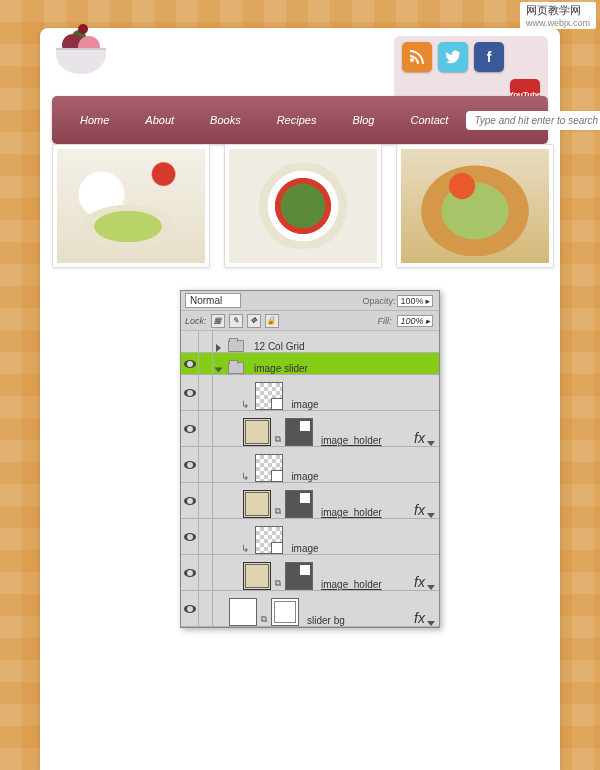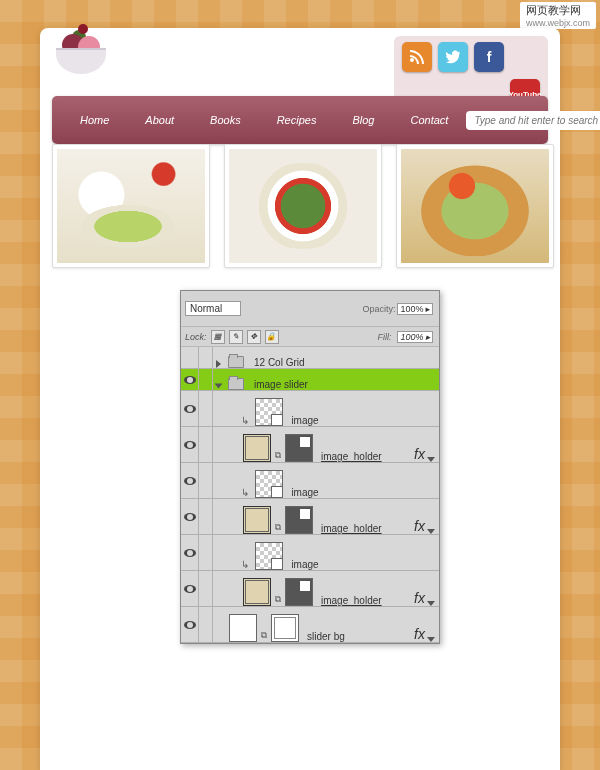--- a/index.html
+++ b/index.html
@@ -64,21 +64,21 @@
 .fi3 { background: linear-gradient(#e8dcc0, #d4b878); }
 .fi3::after { content:""; position:absolute; left:6%; top:6%; width:88%; height:88%; background: radial-gradient(circle at 40% 30%, #e85a2a 0 12%, transparent 13%), radial-gradient(ellipse at 50% 55%, #a8c468 0 36%, #d49848 37% 58%, transparent 59%); }
 
 
 .layers-panel {
   position: absolute; left: 180px; top: 290px; width: 260px;
   background: #d8d8d8; border: 1px solid #888; font-size: 10px; color: #333;
   box-shadow: 2px 2px 6px rgba(0,0,0,.3);
 }
 .lp-row { display: flex; align-items: center; border-bottom: 1px solid #b8b8b8; background: #d4d4d4; }
-.lp-top { height: 36px; padding: 0 4px; }
+.lp-top { height: 20px; padding: 0 4px; }
 .blend-select { background: #fff; border: 1px solid #999; font-size: 10px; padding: 1px 18px 1px 4px; position: relative; }
 .lp-label { margin-left: auto; font-size: 9px; color: #666; }
 .pct-box { background: #fff; border: 1px solid #999; padding: 0 2px; margin: 0 2px; font-size: 9px; display: flex; align-items: center; gap: 2px; }
 .lp-lock { height: 20px; padding: 0 4px; gap: 4px; font-style: italic; }
 .lock-label { font-size: 9px; color: #555; }
 .mini-icon { width: 14px; height: 14px; border: 1px solid #999; background: #e8e8e8; display: inline-flex; align-items: center; justify-content: center; font-size: 8px; }
 .layer-list { max-height: 440px; overflow: hidden; }
 .layer-row { display: flex; align-items: flex-end; height: 36px; border-bottom: 1px solid #b0b0b0; background: #d8d8d8; }
 .layer-row.group { height: 22px; }
 .layer-row.selected { background: #84cc16; }

